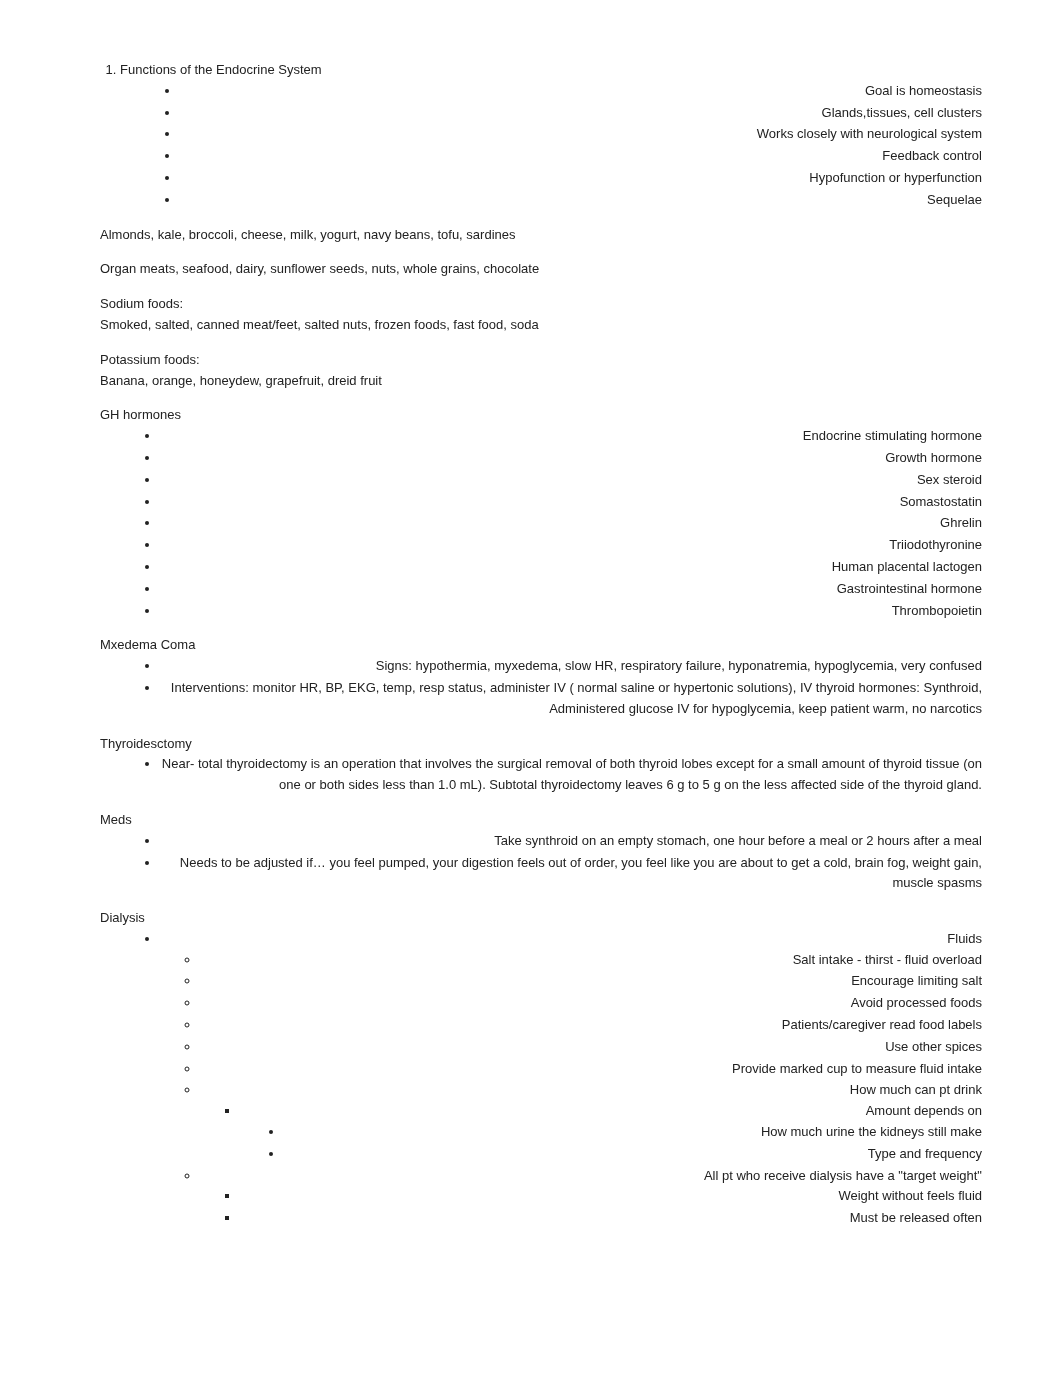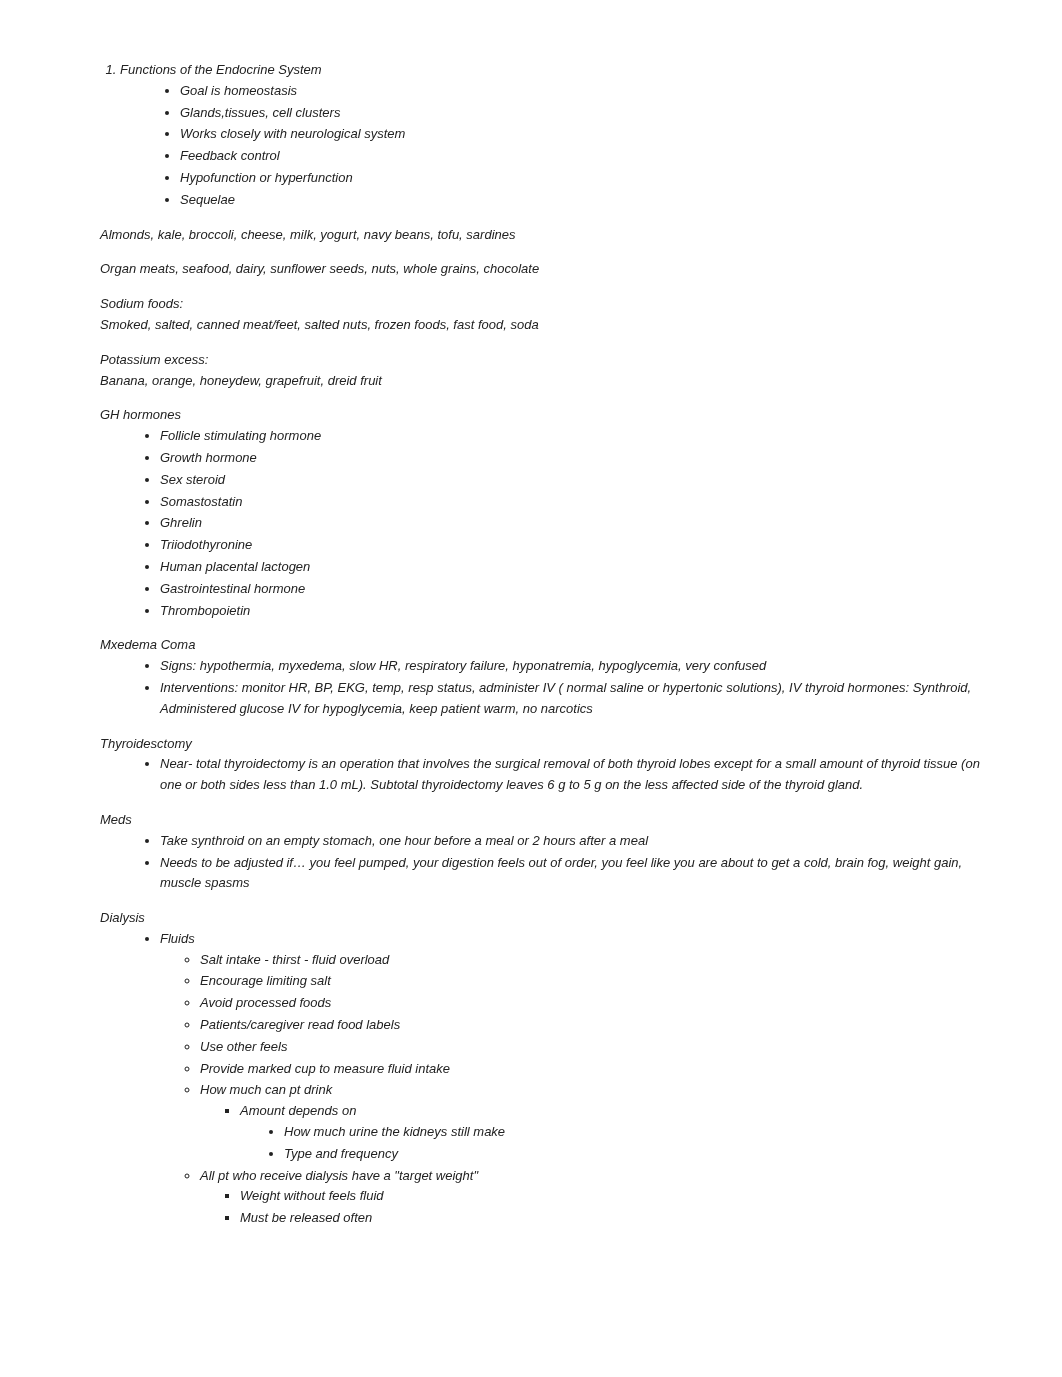--- a/index.html
+++ b/index.html
@@ -19,20 +19,21 @@
     }
     ol.numbered {
       margin-left: 20px;
     }
     ol.numbered li {
       margin-bottom: 4px;
     }
     ul.bullets {
       list-style-type: disc;
       margin-left: 60px;
+      text-align: right;
     }
     ul.bullets li {
       margin-bottom: 1px;
     }
     ul.sub-bullets {
       list-style-type: circle;
       margin-left: 40px;
     }
     ul.sub-bullets li {
       margin-bottom: 1px;
@@ -46,21 +47,20 @@
     }
     ul.sub-sub-bullets {
       list-style-type: disc;
       margin-left: 44px;
     }
     ul.sub-sub-bullets li {
       margin-bottom: 1px;
     }
     .content-block {
       margin-bottom: 14px;
-      font-style: italic;
     }
   </style>
 </head>
 <body>
 
 <div class="content-block">
   <ol class="numbered">
     <li>
       <span>Functions of the Endocrine System</span>
       <ul class="bullets">
@@ -82,28 +82,28 @@
 <div class="content-block">
   <div>Organ meats, seafood, dairy, sunflower seeds, nuts, whole grains, chocolate</div>
 </div>
 
 <div class="content-block">
   <div>Sodium foods:</div>
   <div>Smoked, salted, canned meat/feet, salted nuts, frozen foods, fast food, soda</div>
 </div>
 
 <div class="content-block">
-  <div>Potassium excess:</div>
+  <div>Potassium foods:</div>
   <div>Banana, orange, honeydew, grapefruit, dreid fruit</div>
 </div>
 
 <div class="content-block">
   <div>GH hormones</div>
   <ul class="bullets">
-    <li><span>Follicle stimulating hormone</span></li>
+    <li><span>Endocrine stimulating hormone</span></li>
     <li><span>Growth hormone</span></li>
     <li><span>Sex steroid</span></li>
     <li><span>Somastostatin</span></li>
     <li><span>Ghrelin</span></li>
     <li><span>Triiodothyronine</span></li>
     <li><span>Human placental lactogen</span></li>
     <li><span>Gastrointestinal hormone</span></li>
     <li><span>Thrombopoietin</span></li>
   </ul>
 </div>
@@ -140,21 +140,21 @@
 <div class="content-block">
   <div>Dialysis</div>
   <ul class="bullets">
     <li>
       <span>Fluids</span>
       <ul class="sub-bullets">
         <li><span>Salt intake - thirst - fluid overload</span></li>
         <li><span>Encourage limiting salt</span></li>
         <li><span>Avoid processed foods</span></li>
         <li><span>Patients/caregiver read food labels</span></li>
-        <li><span>Use other feels</span></li>
+        <li><span>Use other spices</span></li>
         <li><span>Provide marked cup to measure fluid intake</span></li>
         <li>
           <span>How much can pt drink</span>
           <ul class="square-bullets">
             <li>
               <span>Amount depends on</span>
               <ul class="sub-sub-bullets">
                 <li><span>How much urine the kidneys still make</span></li>
                 <li><span>Type and frequency</span></li>
               </ul>

